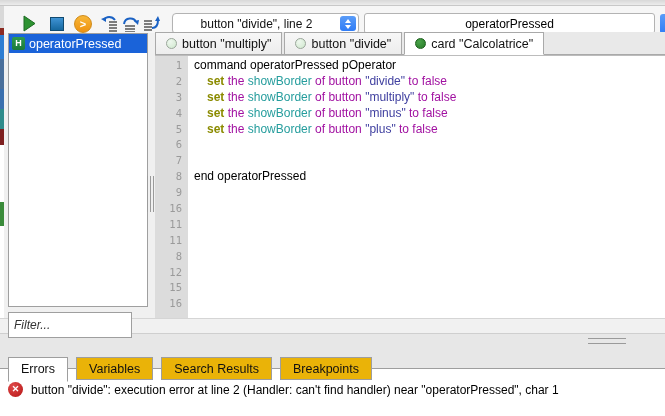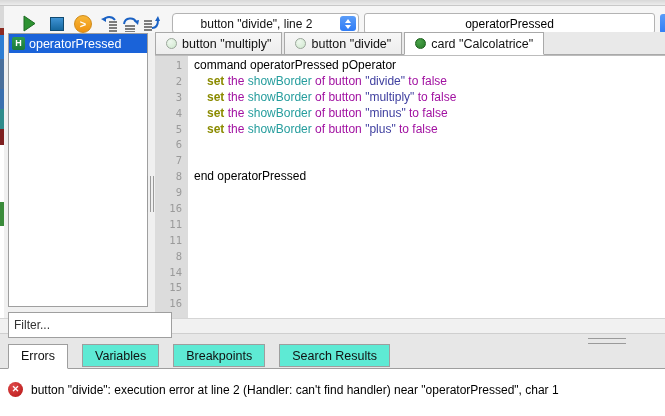--- a/index.html
+++ b/index.html
@@ -52,23 +52,23 @@
     background:linear-gradient(#5a9cf8,var(--accent-blue,#2f7cf6));border-radius:3px 0 0 3px;}
 
   
   .handler-list{position:absolute;left:8px;top:33px;width:140px;height:274px;
     background:#fff;border:1px solid #9f9f9f;overflow:hidden;}
   .handler-row{height:19px;display:flex;align-items:center;gap:4px;padding-left:3px;
     background:var(--selection-blue,#1a63d9);color:#fff;font-size:12.5px;}
   .hbadge{width:13px;height:13px;border-radius:2px;flex:0 0 13px;
     background:linear-gradient(#2c9a4e,var(--handler-badge-green,#1c7a3a));
     color:#fff;font-size:9px;font-weight:bold;text-align:center;line-height:13px;}
-  .filter{position:absolute;left:8px;top:312px;width:164px;height:21px;z-index:5;
+  .filter{position:absolute;left:8px;top:312px;width:124px;height:21px;z-index:5;
     border:1px solid #9f9f9f;background:#fff;font-size:12px;padding:12px 5px;
-    font-family:"Liberation Sans",sans-serif;}
+    font-family:"Liberation Sans",sans-serif;font-style:italic;}
   .filter::placeholder{color:#333;opacity:1;}
   .vgrip{position:absolute;left:147px;top:176px;width:8px;height:36px;
     background:repeating-linear-gradient(90deg,#9a9a9a 0 1px,transparent 1px 3px);}
 
   
   .tabbar{position:absolute;left:155px;top:32px;right:0;height:23px;
     background:#e9e9e9;border-bottom:1px solid #a9a9a9;display:flex;align-items:flex-end;}
   .stab{height:22px;display:flex;align-items:center;gap:5px;padding:0 10px;
     border:1px solid #a9a9a9;border-bottom:none;font-size:12.5px;
     background:linear-gradient(#f7f7f7,#ededed);margin-right:2px;position:relative;}
@@ -92,23 +92,23 @@
   .tok-c{color:var(--syntax-command,#8b8b00);font-weight:bold;}
   .tok-k{color:var(--syntax-keyword,#a111a1);}
   .tok-p{color:var(--syntax-property,#259d9d);}
   .tok-s{color:var(--syntax-string,#4040a0);}
 
   
   .bandA{position:absolute;left:0;right:0;top:318px;height:15px;background:#f1f1f1;border-top:1px solid #d5d5d5;}
   .bandB{position:absolute;left:0;right:0;top:333px;height:35px;background:#e7e7e7;border-top:1px solid #cfcfcf;}
   .hgrip{position:absolute;left:588px;top:338px;width:38px;height:6px;
     border-top:1px solid #9a9a9a;border-bottom:1px solid #9a9a9a;}
-  .btabs{position:absolute;left:8px;top:344px;display:flex;gap:14px;z-index:4;}
+  .btabs{position:absolute;left:8px;top:357px;display:flex;gap:8px;z-index:4;}
   .btab{height:23px;line-height:22px;padding:0 12px;border:1px solid #9e9e9e;
-    background:#5eead4;font-size:12.5px;}
+    background:#eab308;font-size:12.5px;}
   .btab.active{background:#fff;height:25px;border-bottom:1px solid #fff;z-index:5;}
   .errpanel{position:absolute;left:0;right:0;top:368px;bottom:0;background:#fff;
     border-top:1px solid #9e9e9e;}
   .erricon{position:absolute;left:8px;top:13px;width:15px;height:15px;border-radius:50%;
     background:radial-gradient(circle at 35% 30%,#e04a4a,var(--error-red,#b51515));
     color:#fff;font-size:9px;font-weight:bold;text-align:center;line-height:15px;}
   .errtext{position:absolute;left:31px;top:14px;font-size:12px;color:#000;white-space:nowrap;}
 
   svg{display:block;}
 </style>
@@ -231,21 +231,21 @@
         <div class="ln">4</div>
         <div class="ln">5</div>
         <div class="ln">6</div>
         <div class="ln">7</div>
         <div class="ln">8</div>
         <div class="ln">9</div>
         <div class="ln">16</div>
         <div class="ln">11</div>
         <div class="ln">11</div>
         <div class="ln">8</div>
-        <div class="ln">14</div>
+        <div class="ln">12</div>
         <div class="ln">15</div>
         <div class="ln">16</div>
       </div>
     <div class="code">
         <div class="code-line"><span class="tok-d">command operatorPressed pOperator</span></div>
         <div class="code-line ind"><span class="tok-c">set </span><span class="tok-k">the </span><span class="tok-p">showBorder </span><span class="tok-k">of </span><span class="tok-k">button </span><span class="tok-s">"divide" </span><span class="tok-k">to </span><span class="tok-k">false</span></div>
         <div class="code-line ind"><span class="tok-c">set </span><span class="tok-k">the </span><span class="tok-p">showBorder </span><span class="tok-k">of </span><span class="tok-k">button </span><span class="tok-s">"multiply" </span><span class="tok-k">to </span><span class="tok-k">false</span></div>
         <div class="code-line ind"><span class="tok-c">set </span><span class="tok-k">the </span><span class="tok-p">showBorder </span><span class="tok-k">of </span><span class="tok-k">button </span><span class="tok-s">"minus" </span><span class="tok-k">to </span><span class="tok-k">false</span></div>
         <div class="code-line ind"><span class="tok-c">set </span><span class="tok-k">the </span><span class="tok-p">showBorder </span><span class="tok-k">of </span><span class="tok-k">button </span><span class="tok-s">"plus" </span><span class="tok-k">to </span><span class="tok-k">false</span></div>
         <div class="code-line"></div>
@@ -261,21 +261,21 @@
       </div>
   </div>
 
   <div class="bandA"></div>
   <div class="bandB"></div>
   <div class="hgrip"></div>
 
   <div class="btabs">
     <div class="btab active">Errors</div>
     <div class="btab">Variables</div>
+    <div class="btab">Search Results</div>
     <div class="btab">Breakpoints</div>
-    <div class="btab">Search Results</div>
   </div>
 
   <div class="errpanel">
     <span class="erricon">✕</span>
     <span class="errtext">button "divide": execution error at line 2 (Handler: can't find handler) near "operatorPressed", char 1</span>
   </div>
 </div>
 
 </body></html>

